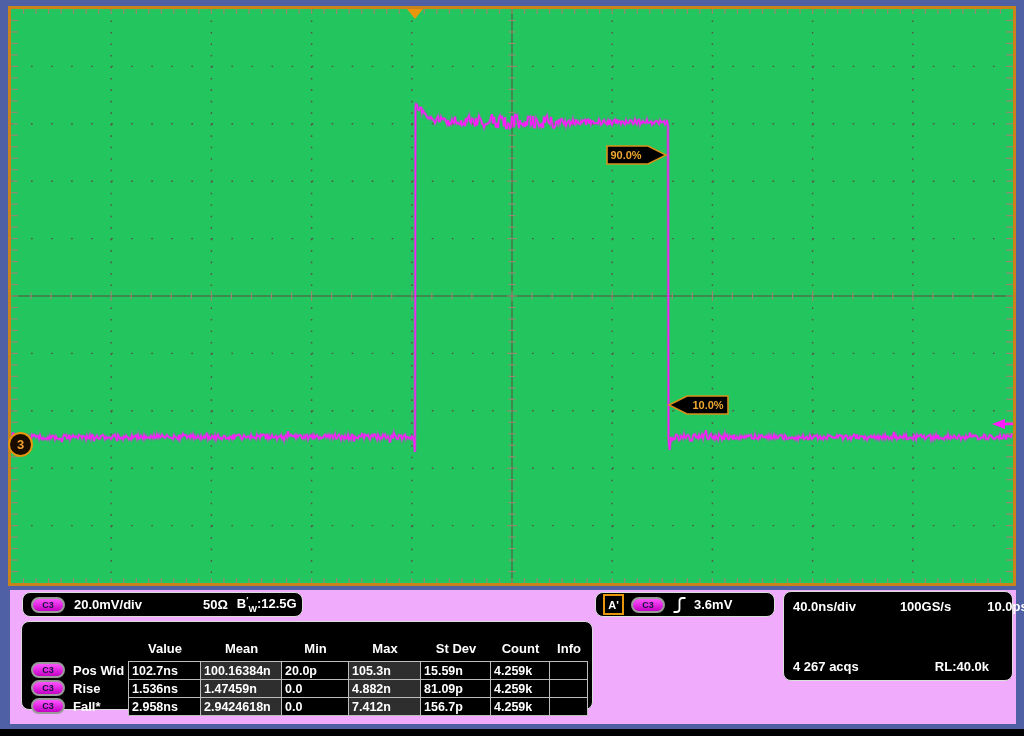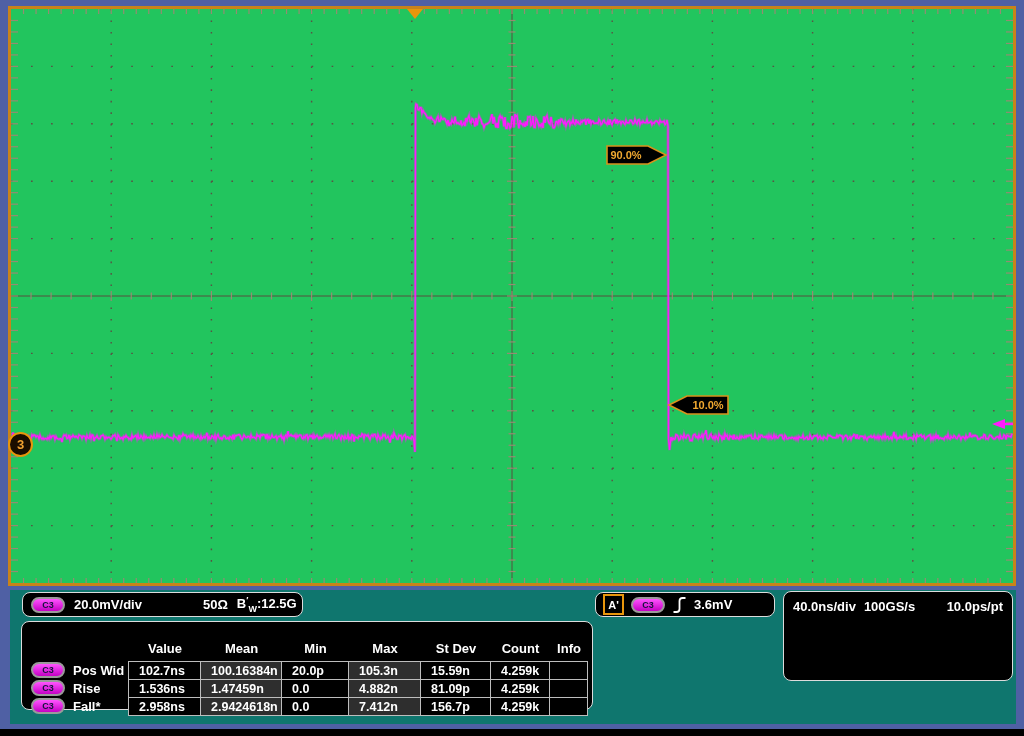--- a/index.html
+++ b/index.html
@@ -15,45 +15,45 @@
   .grid-dot-v{stroke:#5a5243;stroke-width:1.4;stroke-dasharray:1.6 9.88;}
   .grid-center{stroke:#57503f;stroke-width:1;}
   .grid-tick{stroke:#958b72;stroke-width:1.2;}
   .flag-shape{fill:#000;stroke:#d8921c;stroke-width:1.6;}
   .flag-text{fill:#f0a830;font:bold 11px "Liberation Sans",sans-serif;}
   #ch3-indicator{position:absolute;left:-3px;top:423px;width:21px;height:21px;border:2.5px solid #e8960c;
                  border-radius:50%;background:#1a0d00;color:#f0a030;font:bold 13px "Liberation Sans",sans-serif;
                  display:flex;align-items:center;justify-content:center;z-index:5;}
 
   
-  #bottom-panel{position:absolute;left:10px;top:590px;width:1006px;height:134px;background:#0f766e;color:#fff;}
+  #bottom-panel{position:absolute;left:10px;top:590px;width:1006px;height:134px;background:#f0abfc;color:#fff;}
   .rbox{position:absolute;border:1px solid #dcdcdc;border-radius:8px;background:#000;box-sizing:border-box;}
   .bar-row{display:flex;align-items:center;height:100%;font-weight:bold;font-size:13px;}
 
   .badge{display:inline-flex;align-items:center;justify-content:center;width:30px;height:12px;
          border-radius:8px;border:2px solid #9a9a9a;background:linear-gradient(#ff54ff,#c400c4);
          color:#14143c;font:bold 9px "Liberation Sans",sans-serif;flex:none;}
 
   #channel-box{left:12px;top:2px;width:281px;height:25px;}
   #trigger-box{left:585px;top:2px;width:180px;height:25px;}
   .bw sup,.bw sub{font-size:9px;font-weight:bold;}
   .aux-box{display:inline-flex;align-items:center;justify-content:center;width:17px;height:17px;
            border:2px solid #e8960c;color:#fff;font:bold 11px "Liberation Sans",sans-serif;flex:none;}
 
   #timebase-box{left:773px;top:1px;width:230px;height:90px;padding:4px 9px;display:flex;flex-direction:column;justify-content:space-between;}
-  .tb-line{display:flex;align-items:center;font-weight:bold;font-size:13px;height:20px;}
+  .tb-line{display:flex;align-items:center;font-weight:bold;font-size:13px;height:20px;gap:36px;}
   .run-green{color:#22dd22;}
   .time-orange{color:#f59a00;margin-left:auto;}
 
   #meas-box{left:11px;top:31px;width:572px;height:89px;padding:1px 0 0 1px;}
   .meas-grid{display:grid;grid-template-columns:106px 72px 81px 67px 72px 70px 59px 38px;}
   .meas-head{height:26px;display:flex;align-items:center;justify-content:center;font-weight:bold;font-size:13px;margin-top:12px;}
   .meas-row-label{display:flex;align-items:center;gap:8px;padding-left:8px;font-weight:bold;font-size:13px;}
   .meas-cell{height:19px;border:1px solid #bdbdbd;margin:0 0 -1px -1px;display:flex;align-items:center;
-             padding-left:10px;font-weight:bold;font-size:12.5px;background:#000;box-sizing:border-box;}
+             padding-left:3px;font-weight:bold;font-size:12.5px;background:#000;box-sizing:border-box;}
   .meas-cell.lighter{background:#2e2e2e;}
 </style>
 </head>
 <body>
 
 <div id="screen">
 
   <div id="plot-frame">
     <svg id="scope-svg" width="1002" height="574">
         <line x1="0" y1="57.4" x2="1002" y2="57.4" class="grid-dot-h"></line>
@@ -462,20 +462,24 @@
         <span>3.6mV</span>
       </div>
     </div>
 
     <div class="rbox" id="timebase-box">
       <div class="tb-line">
         <span>40.0ns/div</span>
         <span style="margin-left:8px;">100GS/s</span>
         <span style="margin-left:auto;">10.0ps/pt</span>
       </div>
+      <div class="tb-line">
+        <span>4 267 acqs</span>
+        <span style="margin-left:auto;margin-right:14px;">RL:40.0k</span>
+      </div>
     </div>
 
     <div class="rbox" id="meas-box">
       <div class="meas-grid">
         <div class="meas-head"></div>
         <div class="meas-head">Value</div>
         <div class="meas-head">Mean</div>
         <div class="meas-head">Min</div>
         <div class="meas-head">Max</div>
         <div class="meas-head">St Dev</div>

